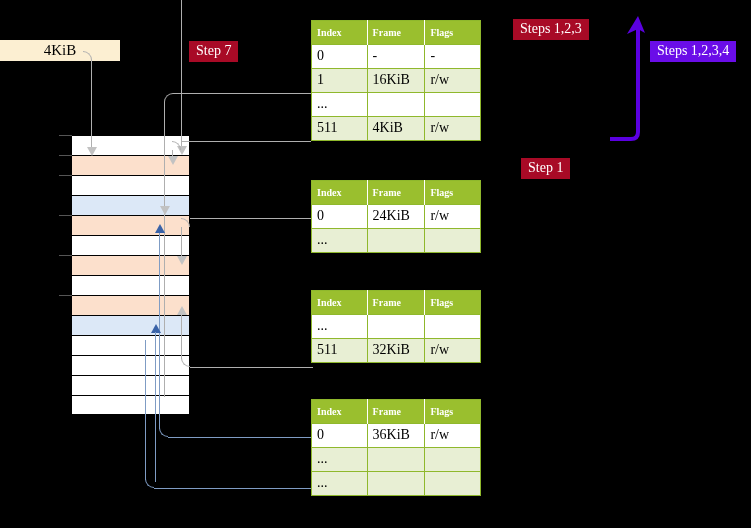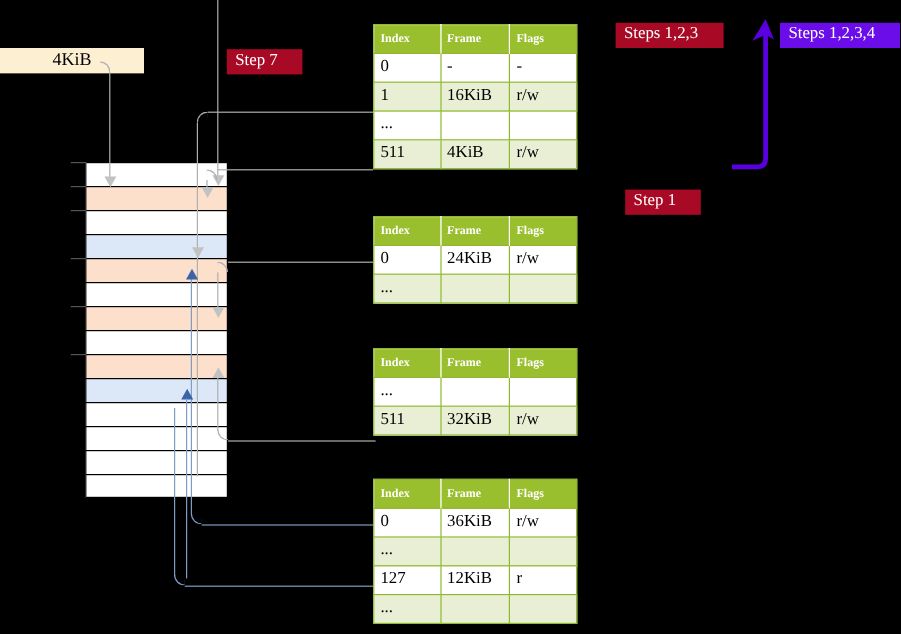--- a/index.html
+++ b/index.html
@@ -28,28 +28,28 @@
     display: flex;
     align-items: center;
     justify-content: center;
     font-size: 15px;
     color: #000;
   }
 
   
   .badge {
     position: absolute;
-    padding: 2px 21px 3px 7px;
+    padding: 2px 7px 3px 7px;
     font-size: 14px;
     color: #ffffff;
     white-space: nowrap;
     line-height: 1.15;
   }
   .badge-dark-red { background: #A80A26; }
-  .badge-violet  { background: #6A0DE8; }
+  .badge-violet  { background: #6A0DE8; margin-top: 22px; }
 
   #badge-step0        { left: 189px; top: 41px; }
   #badge-steps123     { left: 513px; top: 19px; }
   #badge-steps1234    { left: 650px; top: 19px; }
   #badge-step4        { left: 521px; top: 158px; }
 
   
   .mem-col {
     position: absolute;
     left: 71px;
@@ -365,24 +365,19 @@
       <tr>
         <td>0</td>
         <td>36KiB</td>
         <td>r/w</td>
       </tr>
       <tr class="alt">
         <td>...</td>
         <td></td>
         <td></td>
       </tr>
-      <tr>
-        <td>127</td>
-        <td>12KiB</td>
-        <td>r</td>
-      </tr>
       <tr class="alt">
         <td>...</td>
         <td></td>
         <td></td>
       </tr>
     </tbody>
 </table>
 
 </body></html>

